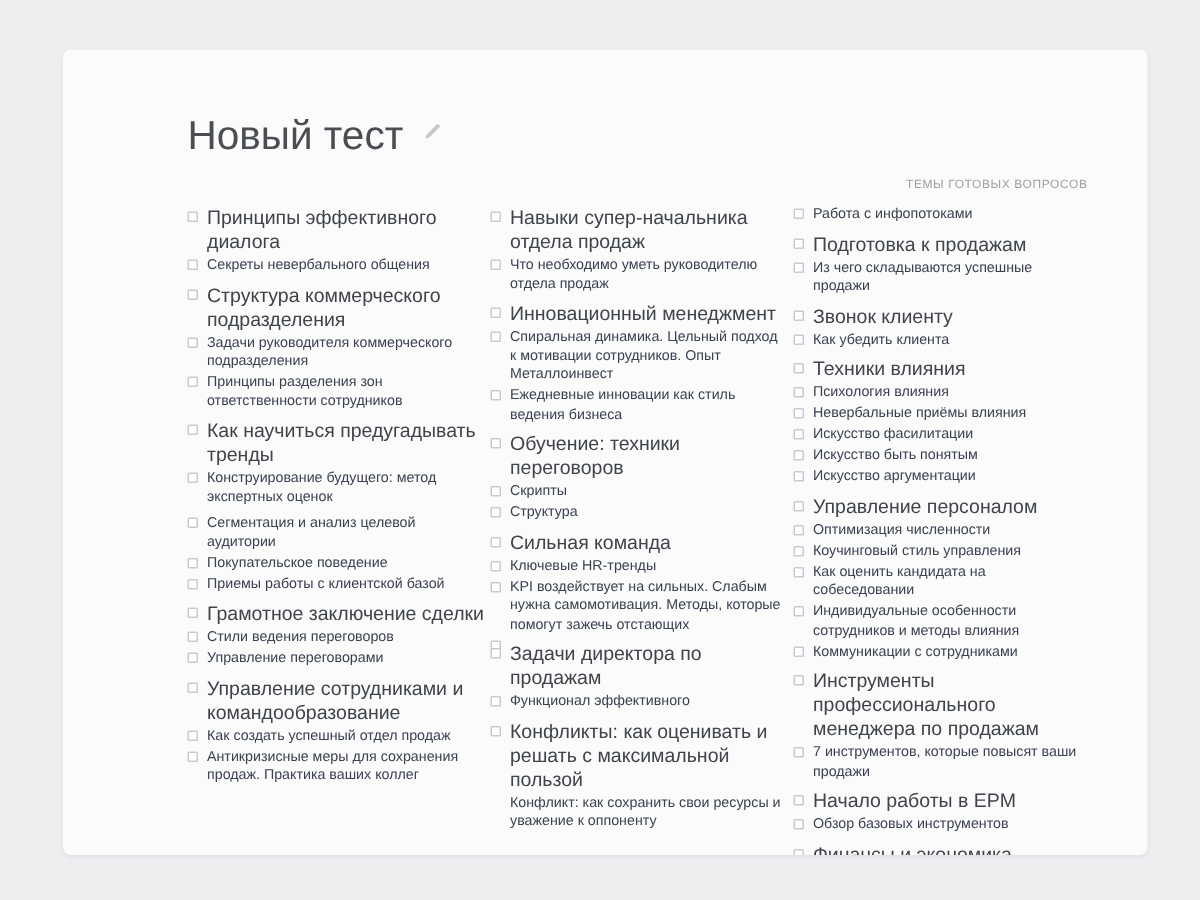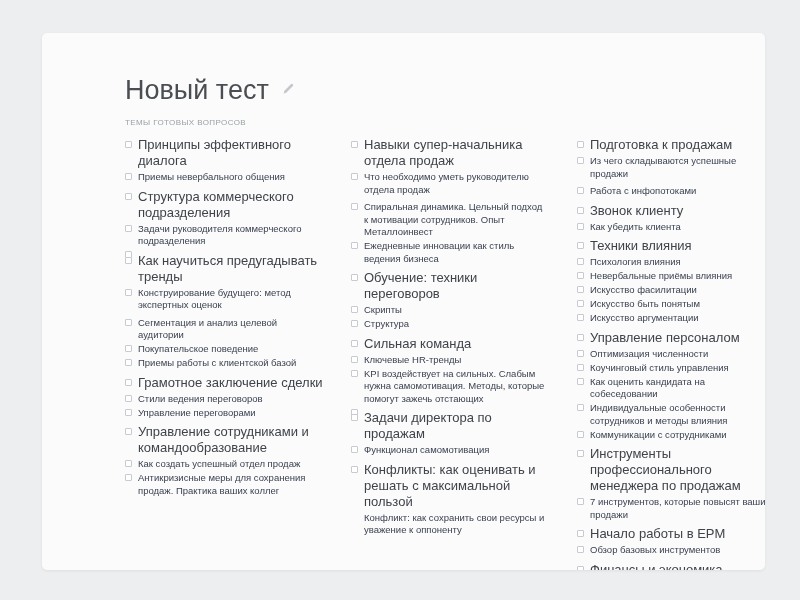--- a/index.html
+++ b/index.html
@@ -39,25 +39,26 @@
     cursor: pointer;
     opacity: 0.9;
   }
   .section-label {
     margin-top: 13px;
     font-size: 8px;
     line-height: 10px;
     letter-spacing: 0.4px;
     text-transform: uppercase;
     color: #9aa1a8;
+    text-align: right;
   }
   .columns {
     margin-top: 9px;
     display: flex;
-    gap: 28px;
+    gap: 4px;
     width: 630px;
   }
   .col {
     width: 198px;
     flex: 0 0 198px;
   }
   .block { margin-top: 5px; }
   .block:first-child { margin-top: 0; }
   .row {
     position: relative;
@@ -99,26 +100,26 @@
       <svg width="13" height="13" viewBox="0 0 16 16">
         <path d="M2 14 L2.9 10.8 L11.2 2.5 a1.25 1.25 0 0 1 1.8 0 l0.5 0.5 a1.25 1.25 0 0 1 0 1.8 L5.2 13.1 Z" fill="#bfc3c8"></path>
       </svg>
     </span>
   </div>
   <div class="section-label">ТЕМЫ ГОТОВЫХ ВОПРОСОВ</div>
   <div class="columns">
       <div class="col">
         <div class="block">
           <div class="row topic"><span class="cb"></span><span>Принципы эффективного диалога</span></div>
-          <div class="row question"><span class="cb"></span><span>Приемы невербального общения</span></div>
+          <div class="row question"><span class="cb"></span><span>Секреты невербального общения</span></div>
         </div>
         <div class="block">
           <div class="row topic"><span class="cb"></span><span>Структура коммерческого подразделения</span></div>
           <div class="row question"><span class="cb"></span><span>Задачи руководителя коммерческого подразделения</span></div>
-          <div class="row question"><span class="cb"></span></div>
+          <div class="row question"><span class="cb"></span><span>Принципы разделения зон ответственности сотрудников</span></div>
         </div>
         <div class="block">
           <div class="row topic"><span class="cb"></span><span>Как научиться предугадывать тренды</span></div>
           <div class="row question"><span class="cb"></span><span>Конструирование будущего: метод экспертных оценок</span></div>
         </div>
         <div class="block">
           <div class="row question"><span class="cb"></span><span>Сегментация и анализ целевой аудитории</span></div>
           <div class="row question"><span class="cb"></span><span>Покупательское поведение</span></div>
           <div class="row question"><span class="cb"></span><span>Приемы работы с клиентской базой</span></div>
         </div>
@@ -132,50 +133,51 @@
           <div class="row question"><span class="cb"></span><span>Как создать успешный отдел продаж</span></div>
           <div class="row question"><span class="cb"></span><span>Антикризисные меры для сохранения продаж. Практика ваших коллег</span></div>
         </div>
       </div>
       <div class="col">
         <div class="block">
           <div class="row topic"><span class="cb"></span><span>Навыки супер-начальника отдела продаж</span></div>
           <div class="row question"><span class="cb"></span><span>Что необходимо уметь руководителю отдела продаж</span></div>
         </div>
         <div class="block">
+          <div class="row topic"><span class="cb"></span><span>Инновационный менеджмент</span></div>
           <div class="row question"><span class="cb"></span><span>Спиральная динамика. Цельный подход к мотивации сотрудников. Опыт Металлоинвест</span></div>
           <div class="row question"><span class="cb"></span><span>Ежедневные инновации как стиль ведения бизнеса</span></div>
         </div>
         <div class="block">
           <div class="row topic"><span class="cb"></span><span>Обучение: техники переговоров</span></div>
           <div class="row question"><span class="cb"></span><span>Скрипты</span></div>
           <div class="row question"><span class="cb"></span><span>Структура</span></div>
         </div>
         <div class="block">
           <div class="row topic"><span class="cb"></span><span>Сильная команда</span></div>
           <div class="row question"><span class="cb"></span><span>Ключевые HR-тренды</span></div>
           <div class="row question"><span class="cb"></span><span>KPI воздействует на сильных. Слабым нужна самомотивация. Методы, которые помогут зажечь отстающих</span></div>
           <div class="row question"><span class="cb"></span></div>
         </div>
         <div class="block">
           <div class="row topic"><span class="cb"></span><span>Задачи директора по продажам</span></div>
-          <div class="row question"><span class="cb"></span><span>Функционал самомотивация</span></div>
+          <div class="row question"><span class="cb"></span><span>Функционал эффективного</span></div>
         </div>
         <div class="block">
           <div class="row topic"><span class="cb"></span><span>Конфликты: как оценивать и решать с максимальной пользой</span></div>
           <div class="row question"><span>Конфликт: как сохранить свои ресурсы и уважение к оппоненту</span></div>
         </div>
       </div>
       <div class="col">
         <div class="block">
+          <div class="row question"><span class="cb"></span><span>Работа с инфопотоками</span></div>
+        </div>
+        <div class="block">
           <div class="row topic"><span class="cb"></span><span>Подготовка к продажам</span></div>
           <div class="row question"><span class="cb"></span><span>Из чего складываются успешные продажи</span></div>
-        </div>
-        <div class="block">
-          <div class="row question"><span class="cb"></span><span>Работа с инфопотоками</span></div>
         </div>
         <div class="block">
           <div class="row topic"><span class="cb"></span><span>Звонок клиенту</span></div>
           <div class="row question"><span class="cb"></span><span>Как убедить клиента</span></div>
         </div>
         <div class="block">
           <div class="row topic"><span class="cb"></span><span>Техники влияния</span></div>
           <div class="row question"><span class="cb"></span><span>Психология влияния</span></div>
           <div class="row question"><span class="cb"></span><span>Невербальные приёмы влияния</span></div>
           <div class="row question"><span class="cb"></span><span>Искусство фасилитации</span></div>

